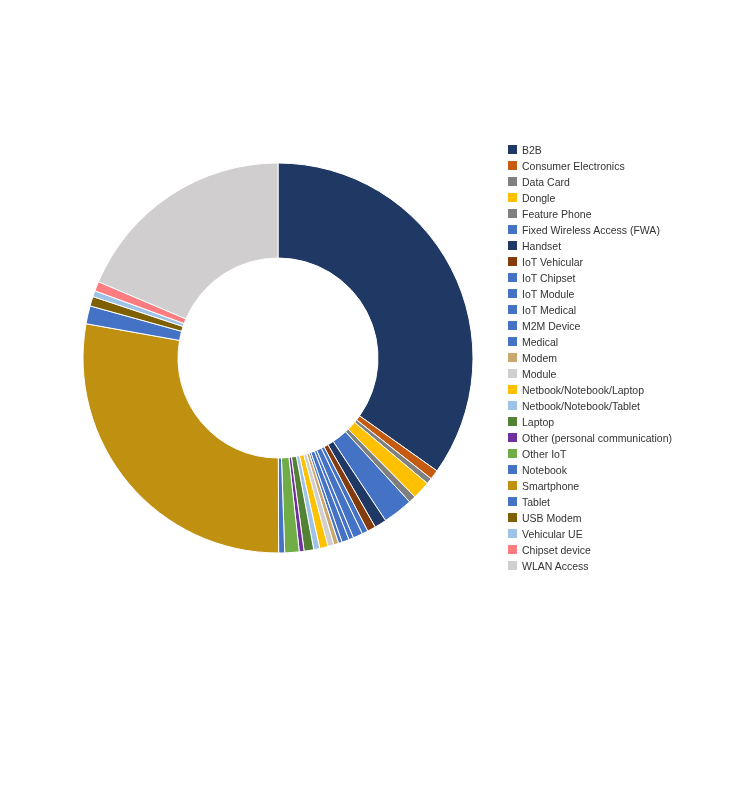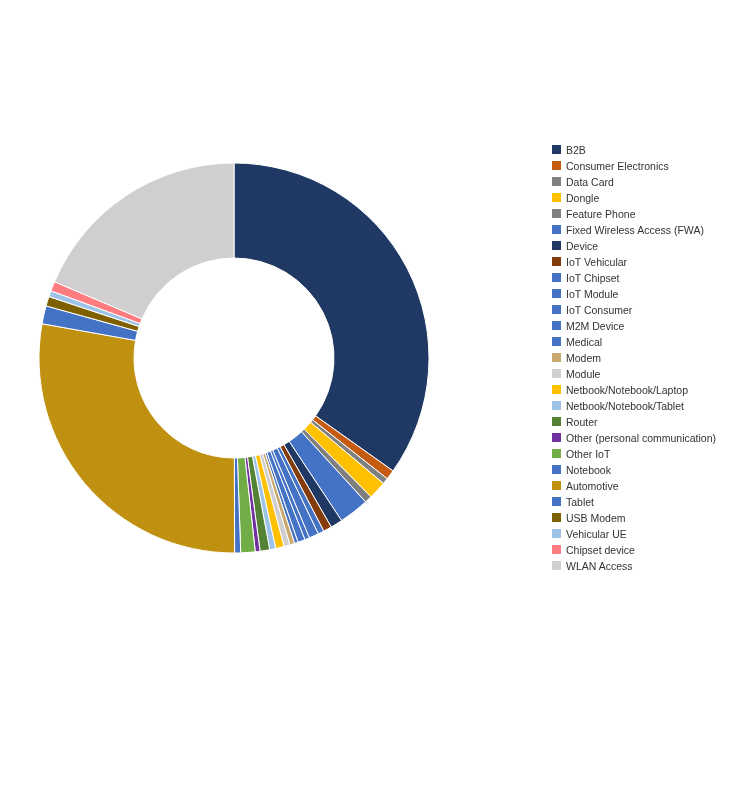--- a/index.html
+++ b/index.html
@@ -8,24 +8,24 @@
       height: 795px;
       background: #fff;
       font-family: Arial, sans-serif;
       font-size: 11px;
       color: #333;
       overflow: hidden;
     }
     .chart-container {
       display: flex;
       align-items: center;
-      justify-content: space-between;
+      justify-content: center;
       width: 740px;
       height: 715px;
-      padding: 24px;
+      padding: 16px;
     }
     .donut-area {
       position: relative;
       width: 420px;
       height: 420px;
       flex-shrink: 0;
     }
     .donut-svg {
       width: 420px;
       height: 420px;
@@ -108,37 +108,37 @@
       <div class="legend-item">
         <div class="legend-swatch" style="background-color: rgb(127, 127, 127);"></div>
         <span class="legend-label">Feature Phone</span>
       </div>
       <div class="legend-item">
         <div class="legend-swatch" style="background-color: rgb(68, 114, 196);"></div>
         <span class="legend-label">Fixed Wireless Access (FWA)</span>
       </div>
       <div class="legend-item">
         <div class="legend-swatch" style="background-color: rgb(31, 56, 100);"></div>
-        <span class="legend-label">Device</span>
+        <span class="legend-label">Handset</span>
       </div>
       <div class="legend-item">
         <div class="legend-swatch" style="background-color: rgb(132, 60, 12);"></div>
         <span class="legend-label">IoT Vehicular</span>
       </div>
       <div class="legend-item">
         <div class="legend-swatch" style="background-color: rgb(68, 114, 196);"></div>
         <span class="legend-label">IoT Chipset</span>
       </div>
       <div class="legend-item">
         <div class="legend-swatch" style="background-color: rgb(68, 114, 196);"></div>
         <span class="legend-label">IoT Module</span>
       </div>
       <div class="legend-item">
         <div class="legend-swatch" style="background-color: rgb(68, 114, 196);"></div>
-        <span class="legend-label">IoT Consumer</span>
+        <span class="legend-label">IoT Medical</span>
       </div>
       <div class="legend-item">
         <div class="legend-swatch" style="background-color: rgb(68, 114, 196);"></div>
         <span class="legend-label">M2M Device</span>
       </div>
       <div class="legend-item">
         <div class="legend-swatch" style="background-color: rgb(68, 114, 196);"></div>
         <span class="legend-label">Medical</span>
       </div>
       <div class="legend-item">
@@ -152,37 +152,37 @@
       <div class="legend-item">
         <div class="legend-swatch" style="background-color: rgb(255, 192, 0);"></div>
         <span class="legend-label">Netbook/Notebook/Laptop</span>
       </div>
       <div class="legend-item">
         <div class="legend-swatch" style="background-color: rgb(157, 195, 230);"></div>
         <span class="legend-label">Netbook/Notebook/Tablet</span>
       </div>
       <div class="legend-item">
         <div class="legend-swatch" style="background-color: rgb(84, 130, 53);"></div>
-        <span class="legend-label">Router</span>
+        <span class="legend-label">Laptop</span>
       </div>
       <div class="legend-item">
         <div class="legend-swatch" style="background-color: rgb(112, 48, 160);"></div>
         <span class="legend-label">Other (personal communication)</span>
       </div>
       <div class="legend-item">
         <div class="legend-swatch" style="background-color: rgb(112, 173, 71);"></div>
         <span class="legend-label">Other IoT</span>
       </div>
       <div class="legend-item">
         <div class="legend-swatch" style="background-color: rgb(68, 114, 196);"></div>
         <span class="legend-label">Notebook</span>
       </div>
       <div class="legend-item">
         <div class="legend-swatch" style="background-color: rgb(192, 144, 16);"></div>
-        <span class="legend-label">Automotive</span>
+        <span class="legend-label">Smartphone</span>
       </div>
       <div class="legend-item">
         <div class="legend-swatch" style="background-color: rgb(68, 114, 196);"></div>
         <span class="legend-label">Tablet</span>
       </div>
       <div class="legend-item">
         <div class="legend-swatch" style="background-color: rgb(127, 96, 0);"></div>
         <span class="legend-label">USB Modem</span>
       </div>
       <div class="legend-item">

